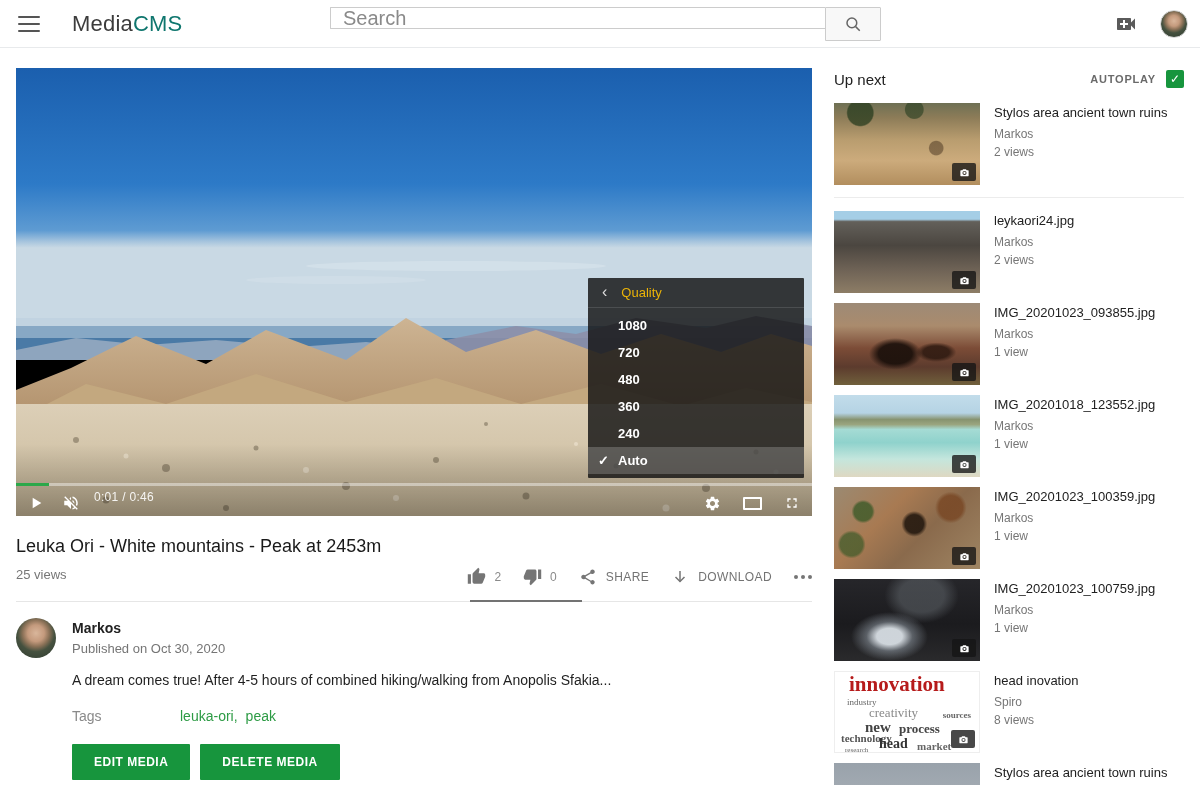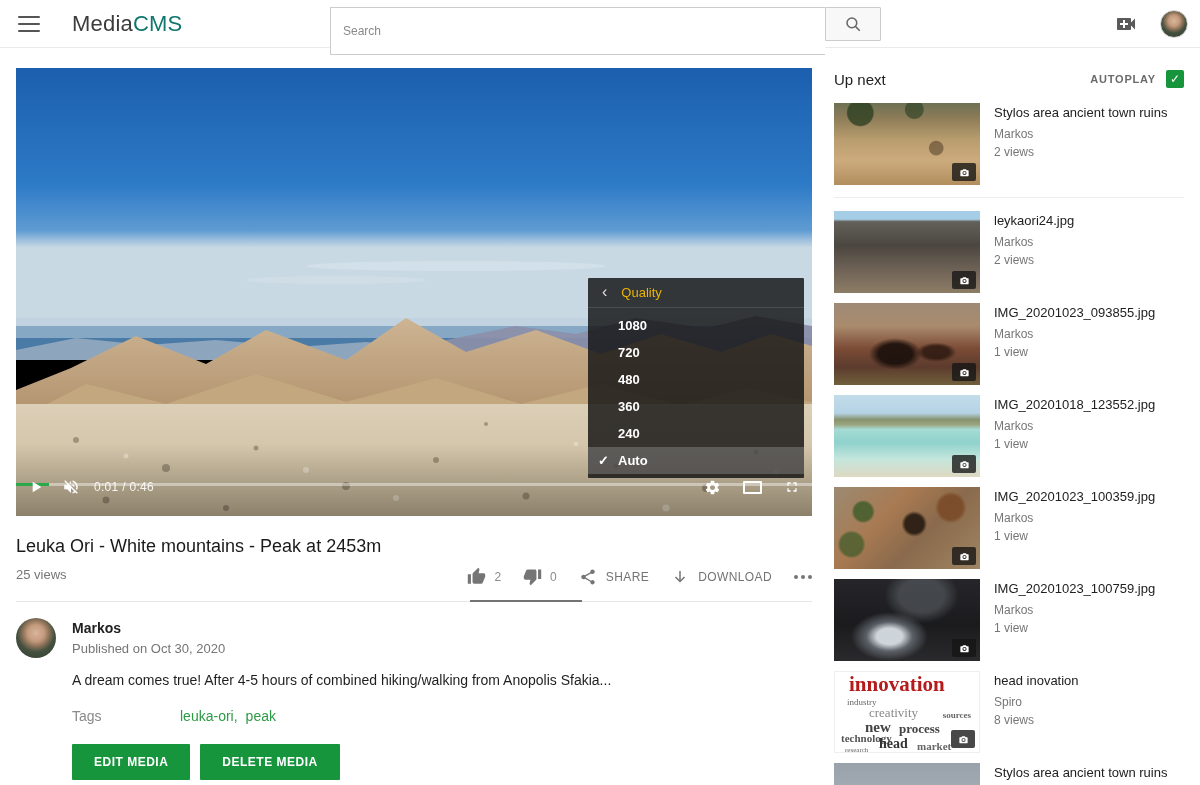--- a/index.html
+++ b/index.html
@@ -9,22 +9,22 @@
   
   .topbar { position:relative; height:48px; background:#fff; border-bottom:1px solid #e8eaec;
     display:flex; align-items:center; padding:0 12px; }
   .hamburger { width:22px; height:16px; margin-left:6px; display:flex; flex-direction:column;
     justify-content:space-between; cursor:pointer; }
   .hamburger span { display:block; height:2px; background:#555; border-radius:1px; }
   .logo { margin-left:32px; font-size:22px; letter-spacing:.2px; cursor:pointer; }
   .logo .lp { color:#3c3c3c; }
   .logo .la { color:#0f766e; }
   .searchwrap { position:absolute; left:330px; top:7px; height:34px; display:flex; }
-  .searchwrap input { width:495px; height:48px; border:1px solid #ccc; border-right:none;
-    padding:0 12px; font-size:12px; color:#333; outline:none; border-radius:1px 0 0 1px; }
+  .searchwrap input { width:495px; height:22px; border:1px solid #ccc; border-right:none;
+    padding:0 12px; font-size:20px; color:#333; outline:none; border-radius:1px 0 0 1px; }
   .searchwrap input::placeholder { color:#8a8a8a; }
   .searchbtn { width:56px; height:34px; background:#f8f8f8; border:1px solid #ccc;
     display:flex; align-items:center; justify-content:center; cursor:pointer; border-radius:0 1px 1px 0; }
   .tb-right { position:absolute; right:12px; top:0; height:48px; display:flex; align-items:center; gap:22px; }
   .upload-ic { width:24px; height:24px; cursor:pointer; }
   .avatar { width:28px; height:28px; border-radius:50%; cursor:pointer;
     background:radial-gradient(circle at 50% 38%, #d9b69b 0%, #c49a7d 26%, #8a7157 42%, #45513f 58%, #2f3a2f 100%);
     border:1px solid #d6d6d6; }
 
   
@@ -33,22 +33,22 @@
   .sidebar { width:362px; margin-left:22px; }
 
   
   .player { position:relative; width:796px; height:448px; background:#000; overflow:hidden; }
   .player svg.scene { display:block; width:100%; height:100%; }
   .ctrl-shade { position:absolute; left:0; right:0; bottom:0; height:72px;
     background:linear-gradient(180deg, rgba(0,0,0,0) 0%, rgba(0,0,0,.30) 100%); pointer-events:none; }
   .progress { position:absolute; left:0; right:0; bottom:30px; height:3px;
     background:rgba(255,255,255,.42); cursor:pointer; }
   .progress .played { position:absolute; left:0; top:0; bottom:0; width:4.2%; background:#2ba84a; }
-  .controls { position:absolute; left:0; right:0; bottom:16px; height:26px; display:flex;
-    align-items:center; padding:0 12px; }
+  .controls { position:absolute; left:0; right:0; bottom:0; height:26px; display:flex;
+    padding:0 12px; }
   .cbtn { display:flex; align-items:center; justify-content:center; cursor:pointer; }
   .time { color:rgba(255,255,255,.9); font-size:12px; margin-left:14px; letter-spacing:.3px; }
   .cspacer { flex:1; }
   .theater-ic { width:19px; height:13px; border:2px solid #fff; border-radius:1px; }
 
   
   .qmenu { position:absolute; right:8px; bottom:38px; width:216px; height:200px;
     background:rgba(18,18,18,.82); color:#fff; border-radius:1px; }
   .qhead { height:30px; display:flex; align-items:center; padding:0 14px;
     border-bottom:1px solid rgba(255,255,255,.12); cursor:pointer; }

